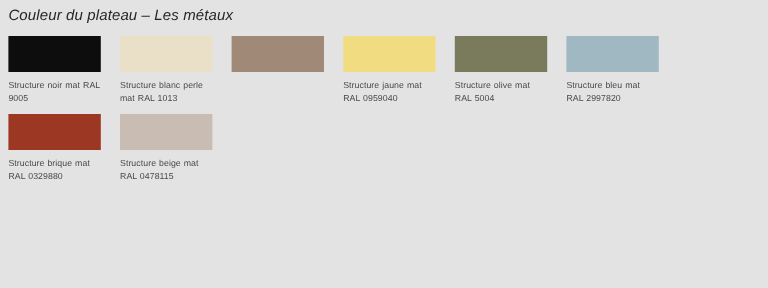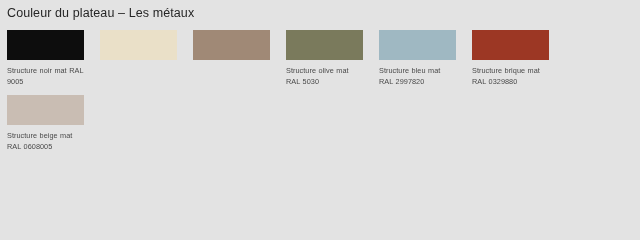--- a/index.html
+++ b/index.html
@@ -22,20 +22,21 @@
   }
   .page-title {
     position: absolute;
     left: 7px;
     top: 5px;
     font-size: 12.5px;
     line-height: 16px;
     letter-spacing: 0.1px;
     color: #262626;
     white-space: nowrap;
+    font-style: italic;
   }
   .swatch-grid {
     position: absolute;
     left: 7px;
     top: 30px;
     width: 633px;
     display: flex;
     flex-wrap: wrap;
   }
   .swatch-cell {
@@ -66,41 +67,46 @@
 
   <div class="swatch-grid">
 
     <div class="swatch-cell">
       <span class="swatch-chip" style="background: rgb(13, 13, 13);"></span>
       <div class="swatch-label">Structure noir mat RAL 9005</div>
     </div>
 
     <div class="swatch-cell">
       <span class="swatch-chip" style="background: rgb(234, 224, 200);"></span>
+      <div class="swatch-label">Structure blanc perle mat RAL 1013</div>
     </div>
 
     <div class="swatch-cell">
       <span class="swatch-chip" style="background: rgb(160, 137, 118);"></span>
     </div>
 
+    <div class="swatch-cell">
+      <span class="swatch-chip" style="background: rgb(242, 220, 130);"></span>
+      <div class="swatch-label">Structure jaune mat RAL 0959040</div>
+    </div>
 
     <div class="swatch-cell">
       <span class="swatch-chip" style="background: rgb(122, 122, 92);"></span>
-      <div class="swatch-label">Structure olive mat RAL 5030</div>
+      <div class="swatch-label">Structure olive mat RAL 5004</div>
     </div>
 
     <div class="swatch-cell">
       <span class="swatch-chip" style="background: rgb(159, 184, 194);"></span>
       <div class="swatch-label">Structure bleu mat RAL 2997820</div>
     </div>
 
     <div class="swatch-cell">
       <span class="swatch-chip" style="background: rgb(156, 55, 36);"></span>
       <div class="swatch-label">Structure brique mat RAL 0329880</div>
     </div>
 
     <div class="swatch-cell">
       <span class="swatch-chip" style="background: rgb(201, 189, 179);"></span>
-      <div class="swatch-label">Structure beige mat RAL 0608005</div>
+      <div class="swatch-label">Structure beige mat RAL 0478115</div>
     </div>
 
   </div>
 </div>
 
 </body></html>

